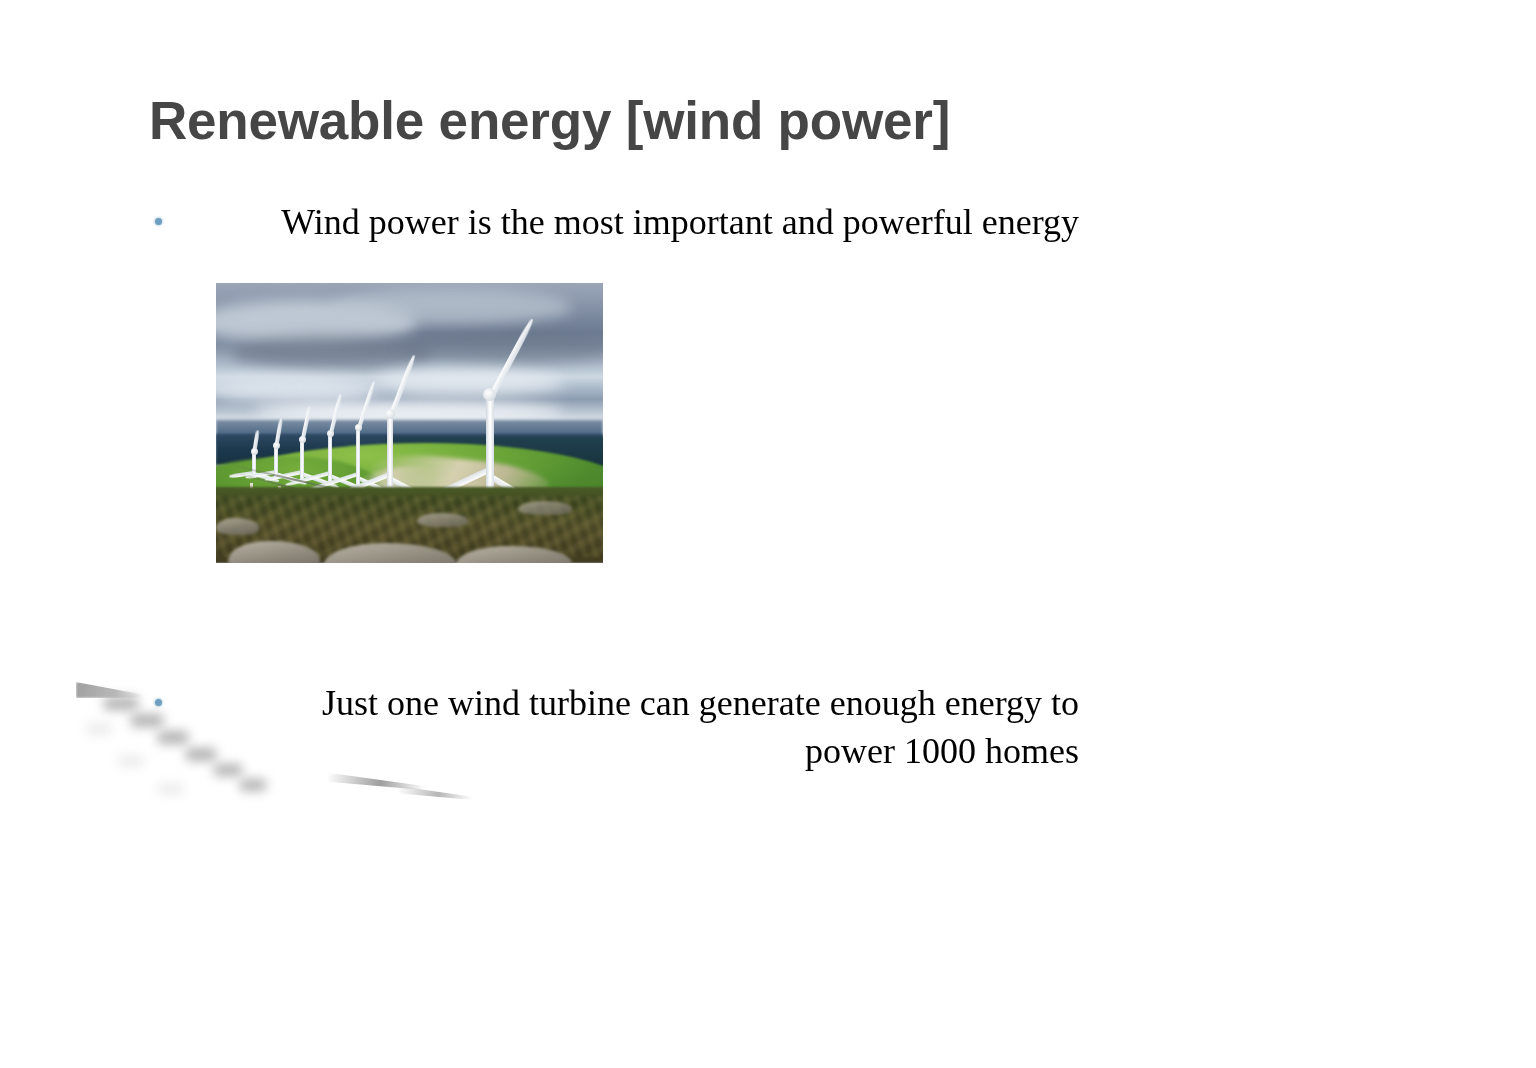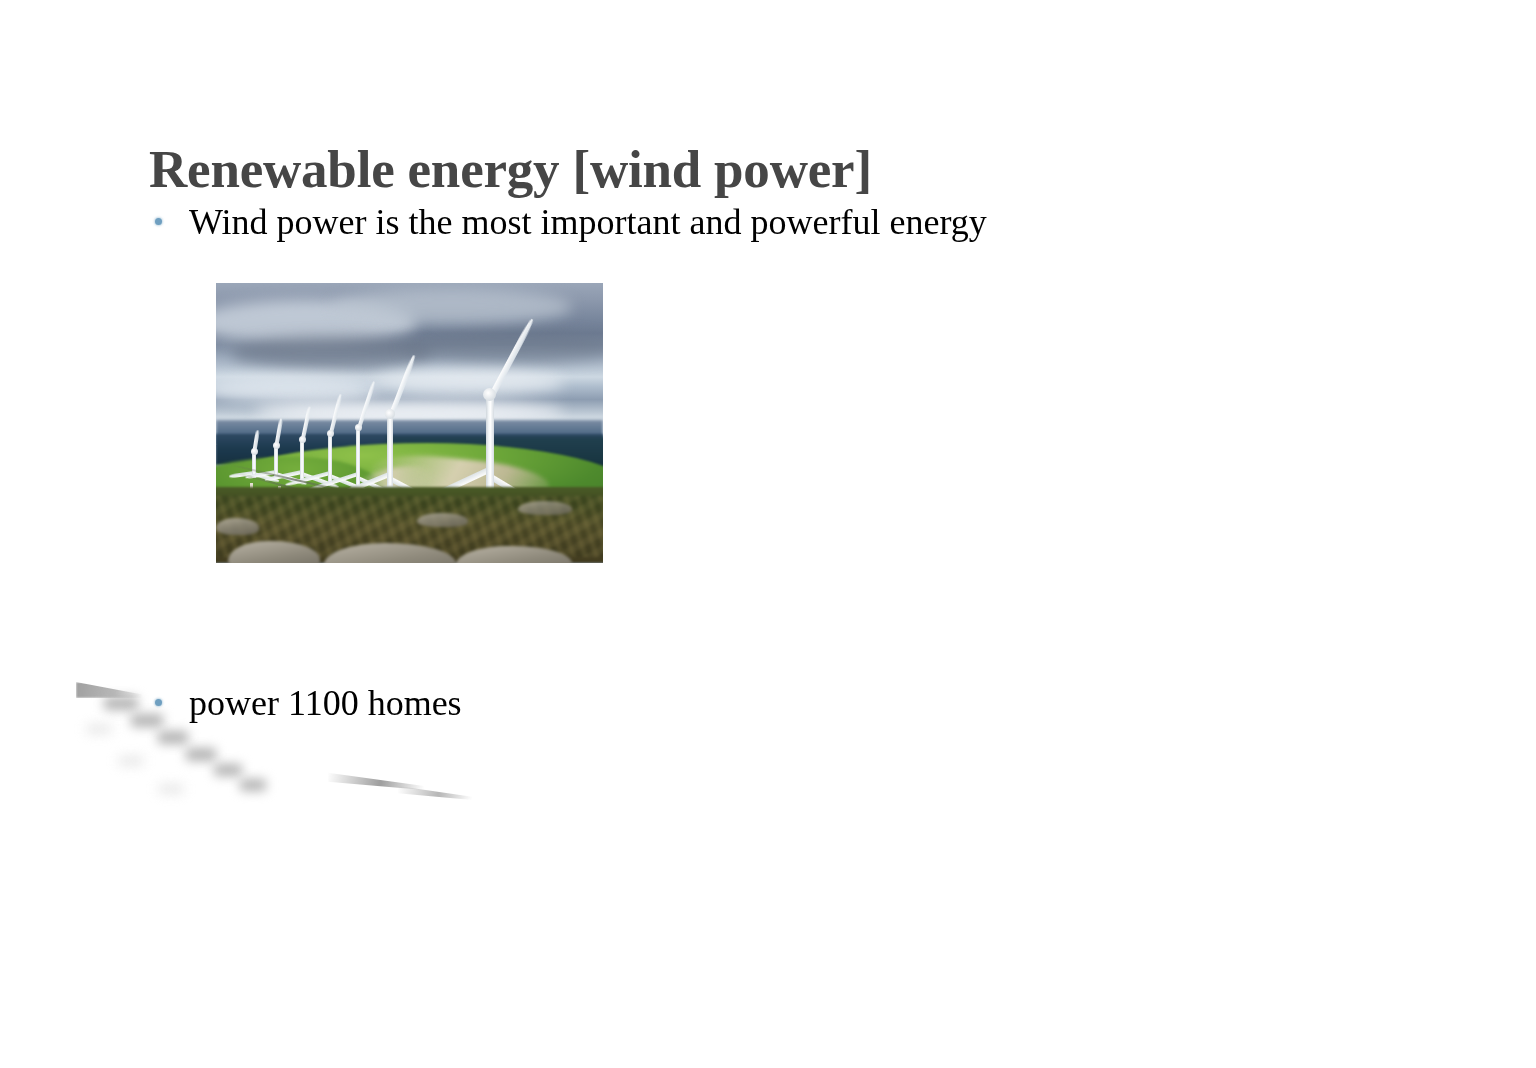--- a/index.html
+++ b/index.html
@@ -21,28 +21,27 @@
     background: #ffffff;
     overflow: hidden;
   }
 
   
   #slide-title {
     position: absolute;
     left: 149px;
     top: 90px;
     width: 1180px;
-    font-family: Liberation Serif, serif;
+    font-family: Liberation Sans, sans-serif;
     font-weight: bold;
     font-size: 53px;
     line-height: 62px;
     color: #464646;
     letter-spacing: -0.2px;
     white-space: nowrap;
-    margin-top: 48px;
   }
 
   
   .bullet-block {
     position: absolute;
     font-family: "Liberation Serif", serif;
     font-size: 36px;
     line-height: 48px;
     color: #000000;
     display: flex;
@@ -61,20 +60,21 @@
     display: block;
     width: 7px;
     height: 7px;
     border-radius: 50%;
     background: #6f9fc0;
     box-shadow: 0 0 2px 1px rgba(150,185,210,0.55);
   }
   .bullet-text {
     flex: 1 1 auto;
     max-width: 890px;
+    text-align: right;
   }
   .bullet-text .ln { display: block; white-space: nowrap; }
 
   
   #photo-frame {
     position: absolute;
     left: 216px;
     top: 283px;
     width: 387px;
     height: 280px;
@@ -422,17 +422,18 @@
     <div class="faint" style="left:158px; top:144px; width:26px; height:10px;"></div>
     <div class="tail" style="left:328px; top:128px; width:96px; height:22px;"></div>
     <div class="tail" style="left:398px; top:142px; width:74px; height:18px; opacity:.75;"></div>
   </div>
 
   <div class="bullet-block" id="bullet-2">
     <span class="bullet-dot">
         <i></i>
       </span>
     <span class="bullet-text">
-      <span class="ln">power 1100 homes</span>
+      <span class="ln">Just one wind turbine can generate enough energy to</span>
+      <span class="ln">power 1000 homes</span>
     </span>
   </div>
 
 </div>
 
 </body></html>

